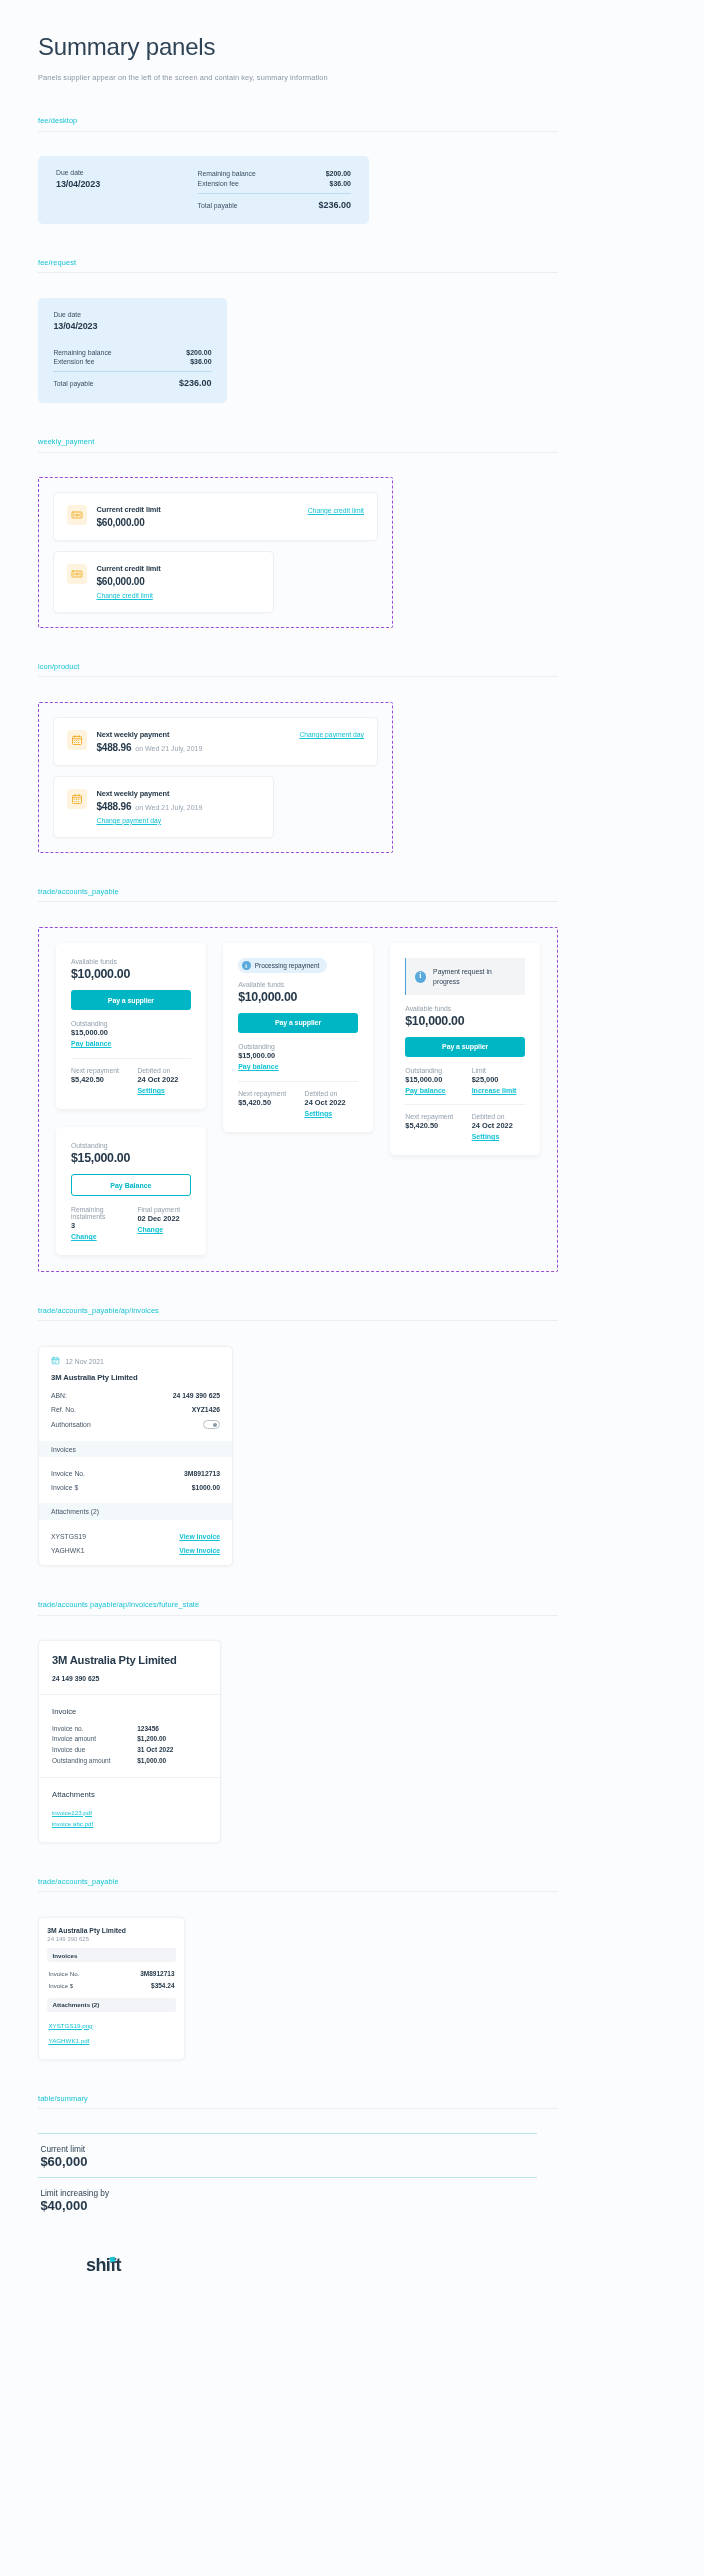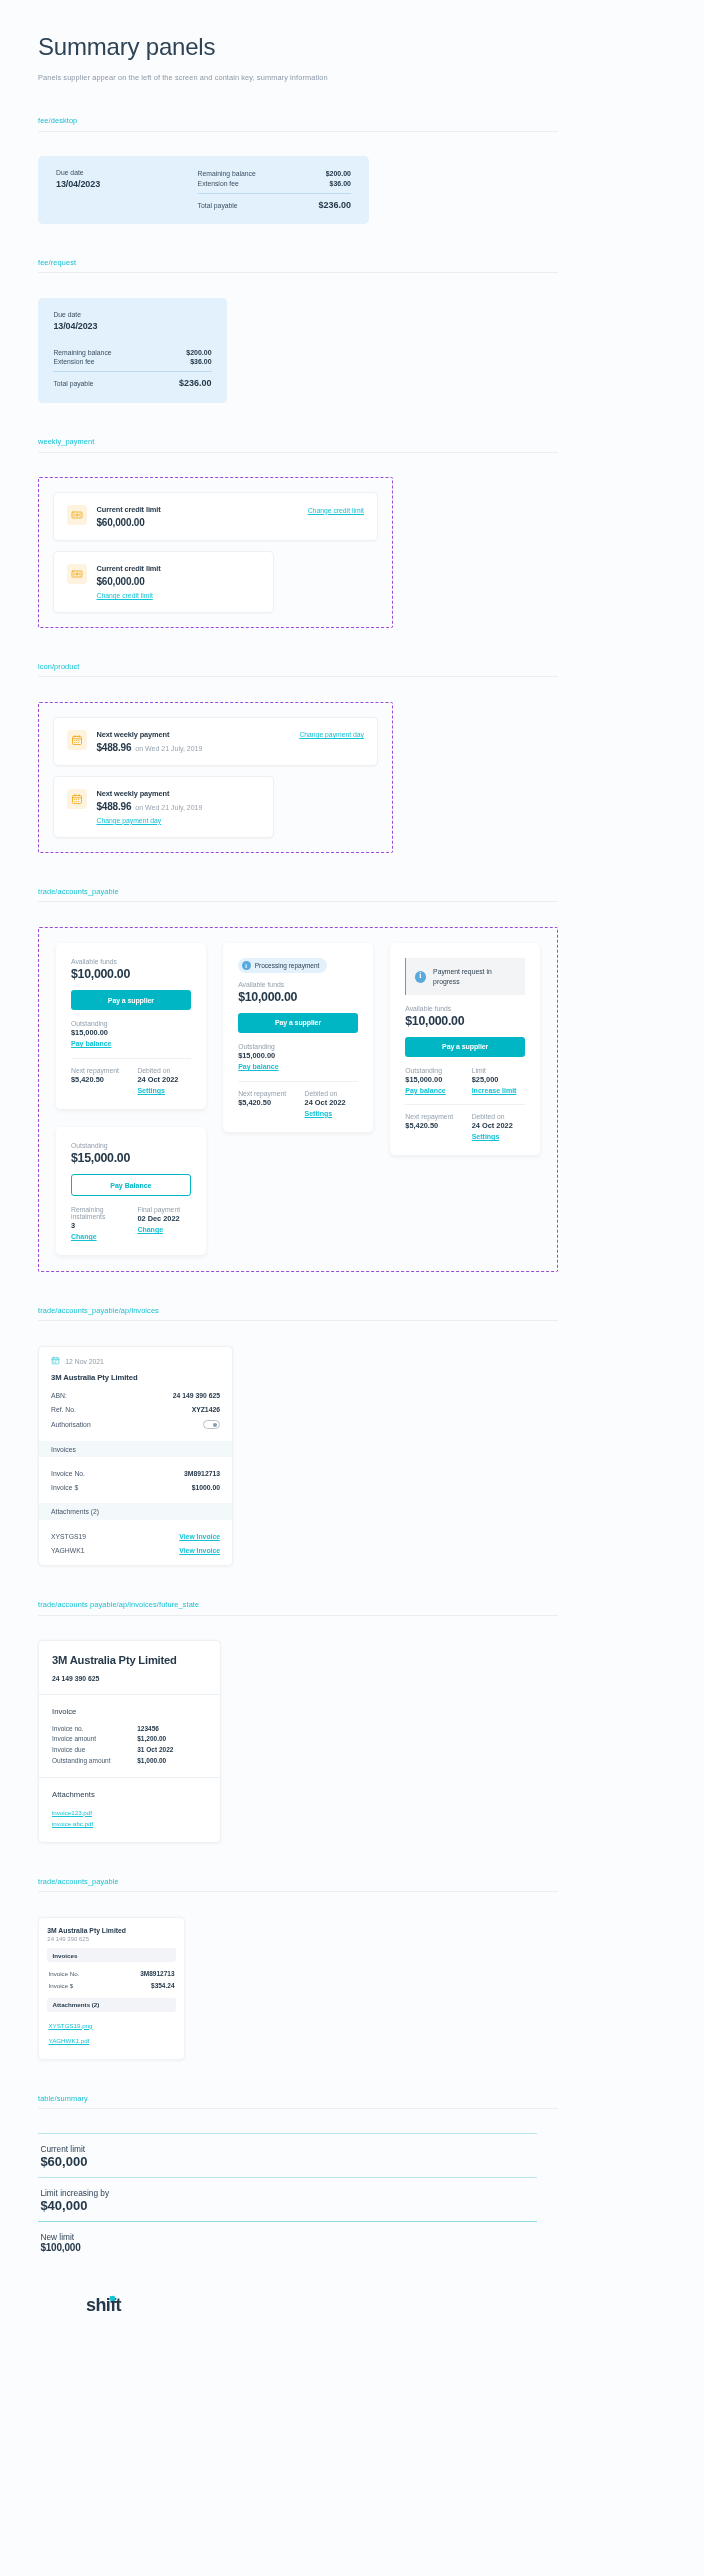--- a/index.html
+++ b/index.html
@@ -662,24 +662,20 @@
     <div class="section-body">
       <div class="nl-table">
         <div class="nl-row">
           <span class="k">Current limit</span>
           <span class="v">$60,000</span>
         </div>
         <div class="nl-row">
           <span class="k">Limit increasing by</span>
           <span class="v">$40,000</span>
         </div>
-        <div class="nl-row total">
-          <span class="k">New limit</span>
-          <span class="v">$100,000</span>
-        </div>
       </div>
     </div>
   </div>
 
   <div class="footer">
     <span class="logo">
       <span class="logo-text">shift</span>
       <span class="logo-dot"></span>
     </span>
   </div>

